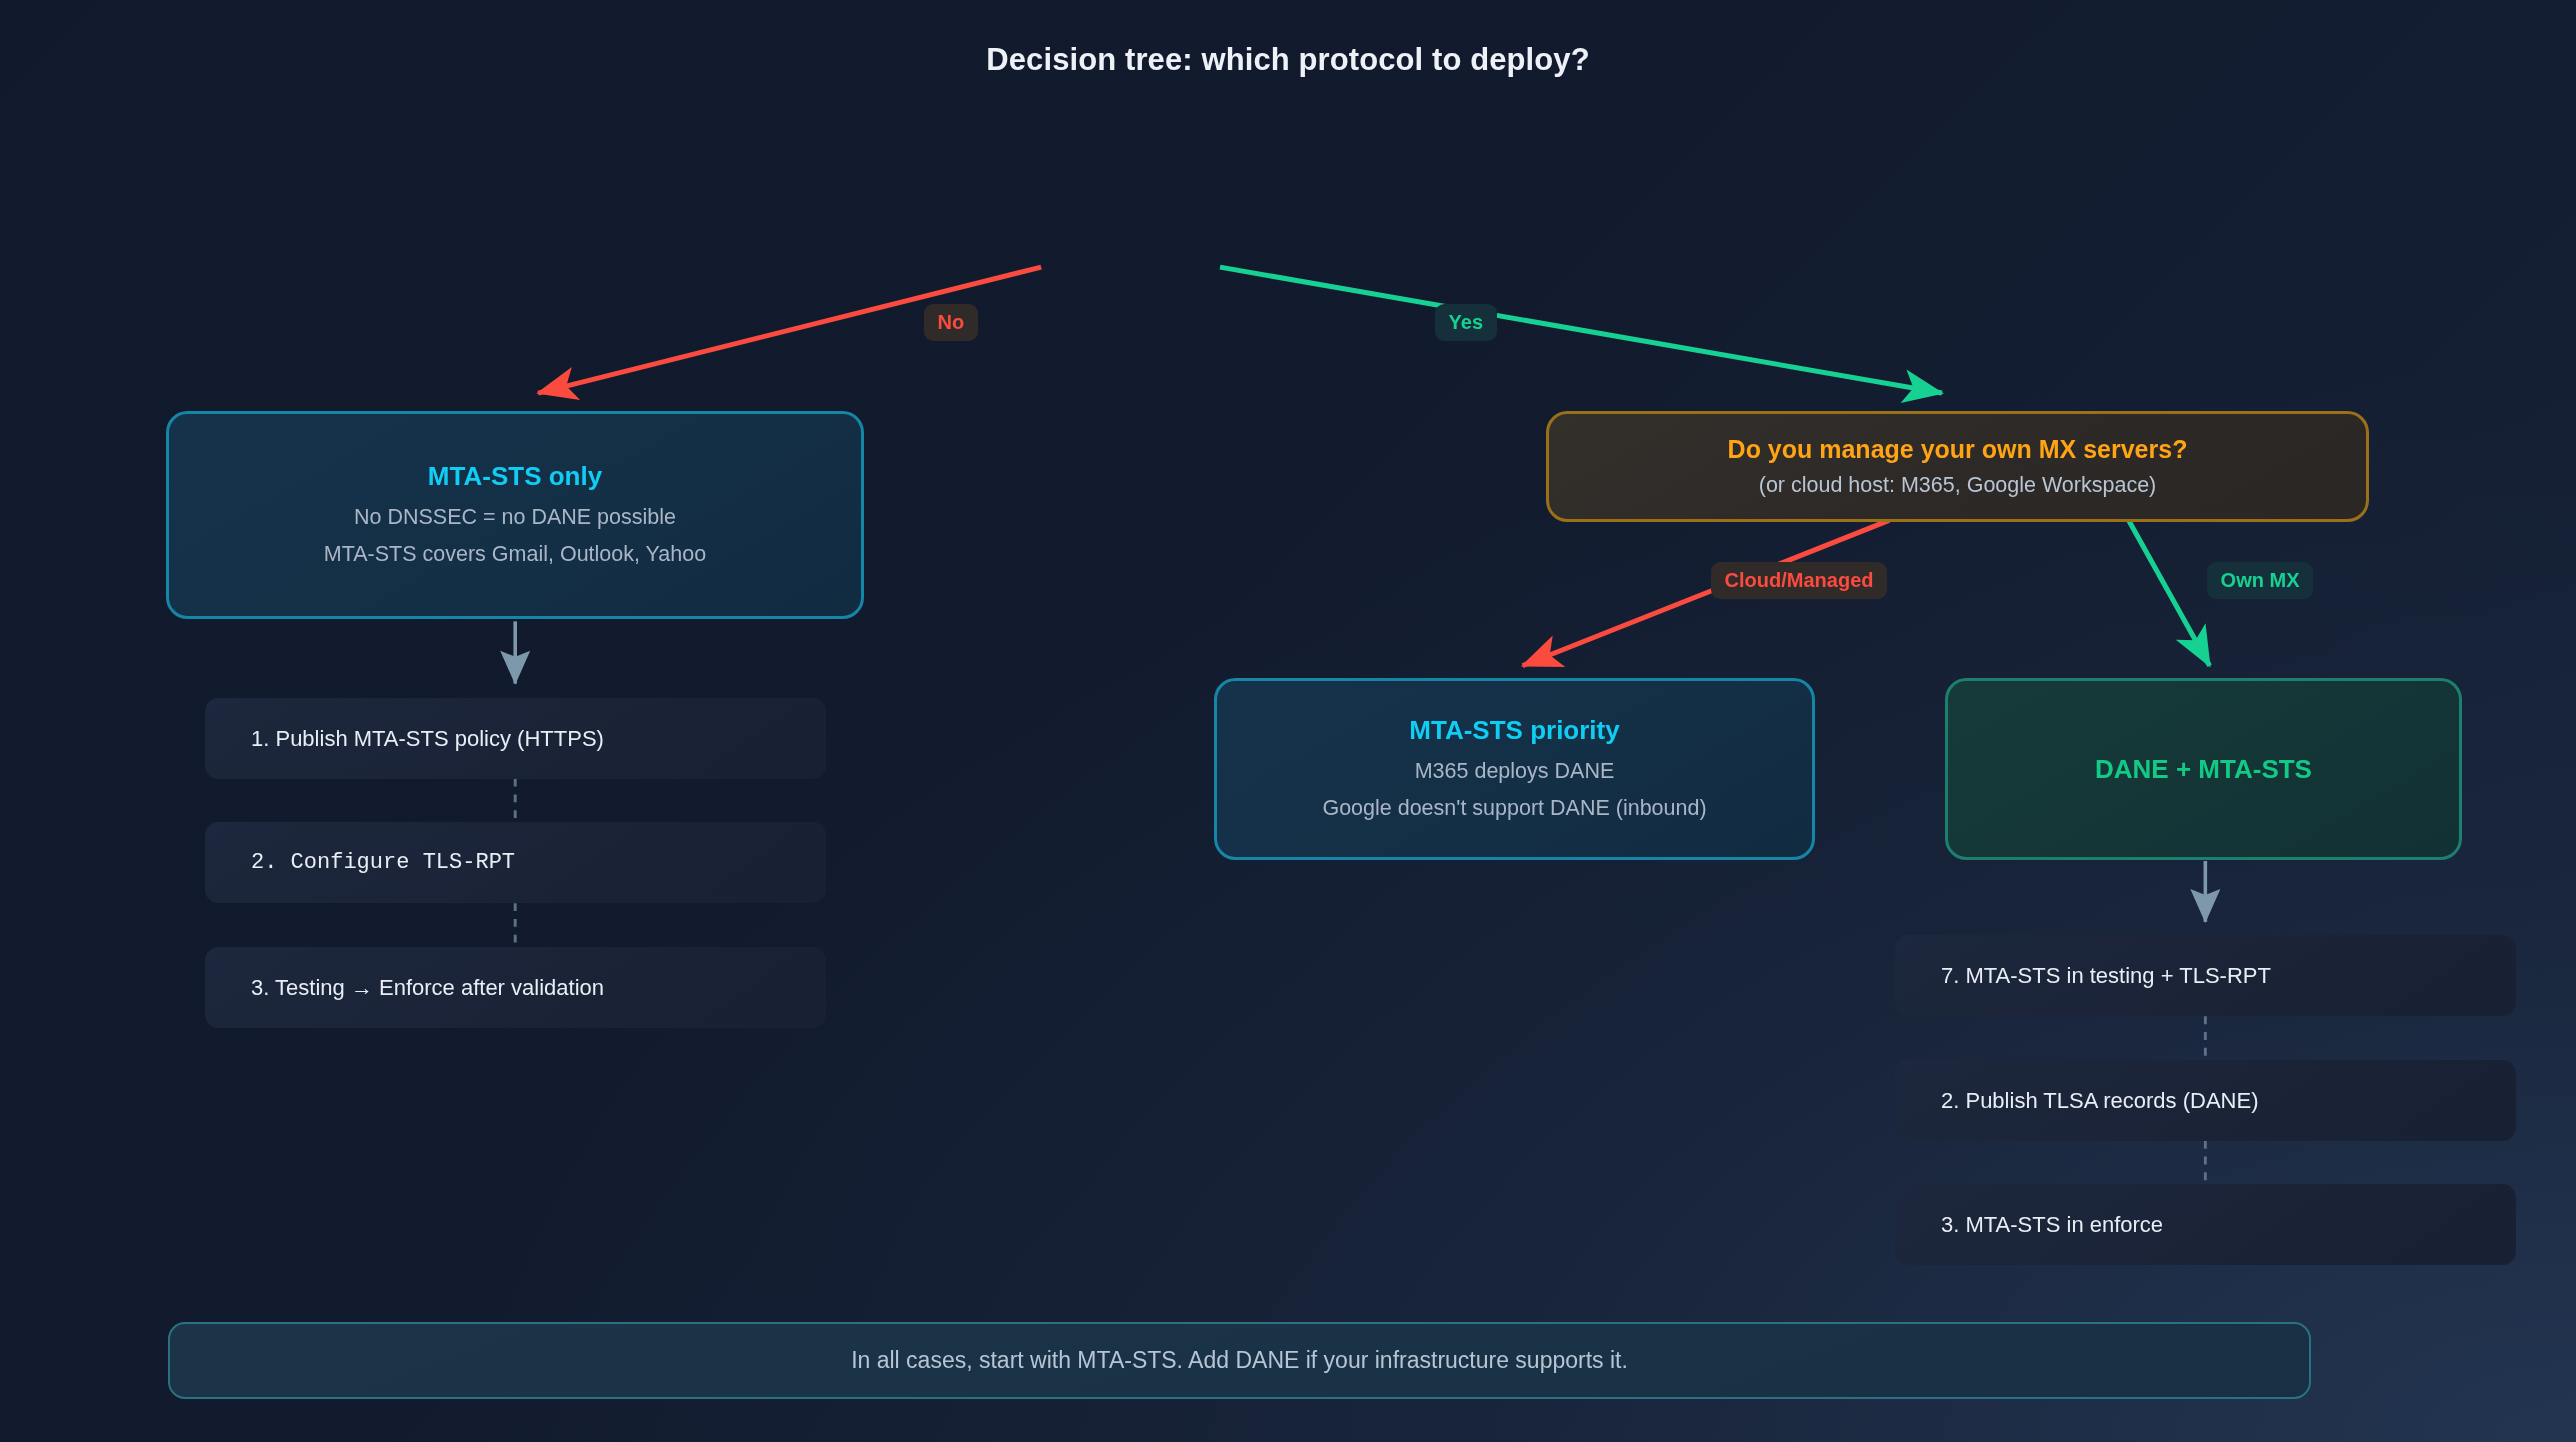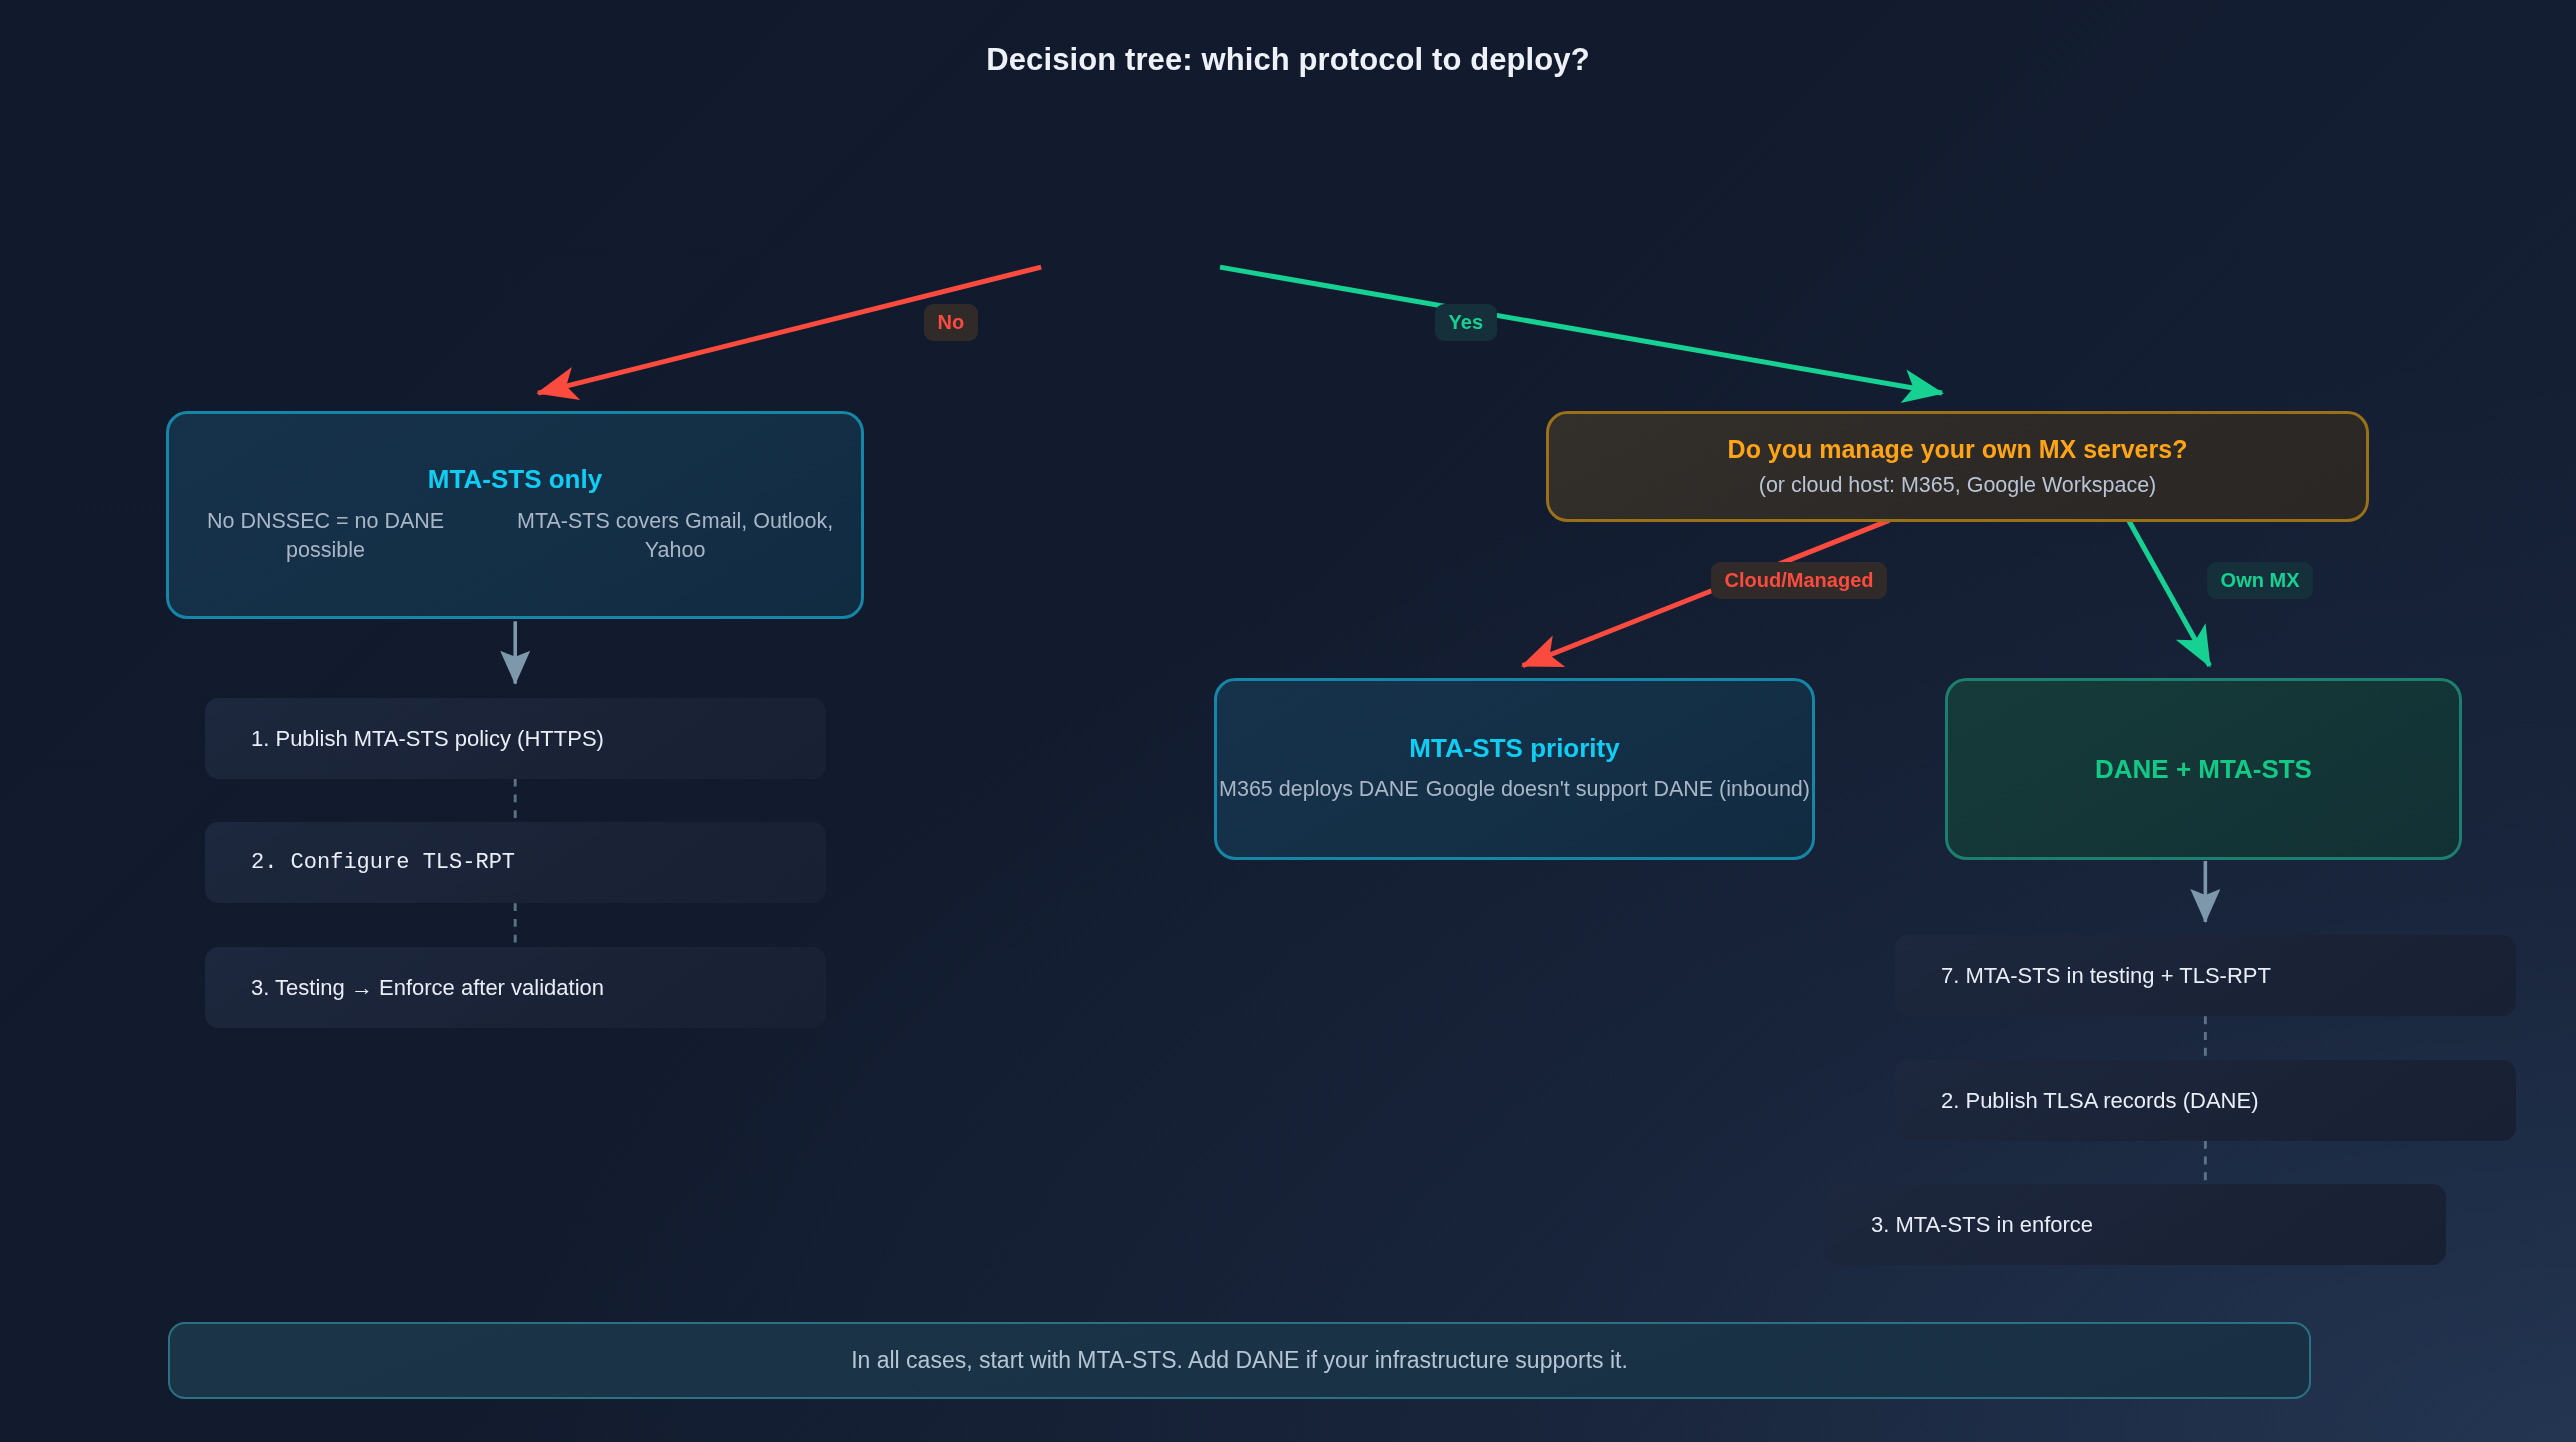--- a/index.html
+++ b/index.html
@@ -97,20 +97,21 @@
   }
 
   .node .sub2 {
     font-size: 21.5px;
     color: #aab6c6;
     line-height: 1.38;
   }
   .node .subwrap {
     margin-top: 11.4px;
     display: flex;
+    flex-direction: column;
     gap: 7.2px;
   }
 
   
   .edgelabel {
     position: absolute;
     display: flex;
     align-items: center;
     justify-content: center;
     border-radius: 9.3px;
@@ -244,21 +245,21 @@
   <div class="step" style="left:205px; top:947px; width:621px; height:81px;">
     <span>3. Testing → Enforce after validation</span>
   </div>
 
   <div class="step" style="left:1895px; top:935px; width:621px; height:81px;">
     <span>7. MTA-STS in testing + TLS-RPT</span>
   </div>
   <div class="step" style="left:1895px; top:1060px; width:621px; height:81px;">
     <span>2. Publish TLSA records (DANE)</span>
   </div>
-  <div class="step" style="left:1825px; top:1184px; width:621px; height:81px;">
+  <div class="step" style="left:1895px; top:1184px; width:621px; height:81px;">
     <span>3. MTA-STS in enforce</span>
   </div>
 
   <div class="footer" style="left:168px; top:1322px; width:2143px; height:77px;">
     <span>In all cases, start with MTA-STS. Add DANE if your infrastructure supports it.</span>
   </div>
 
 </div>
 
 

